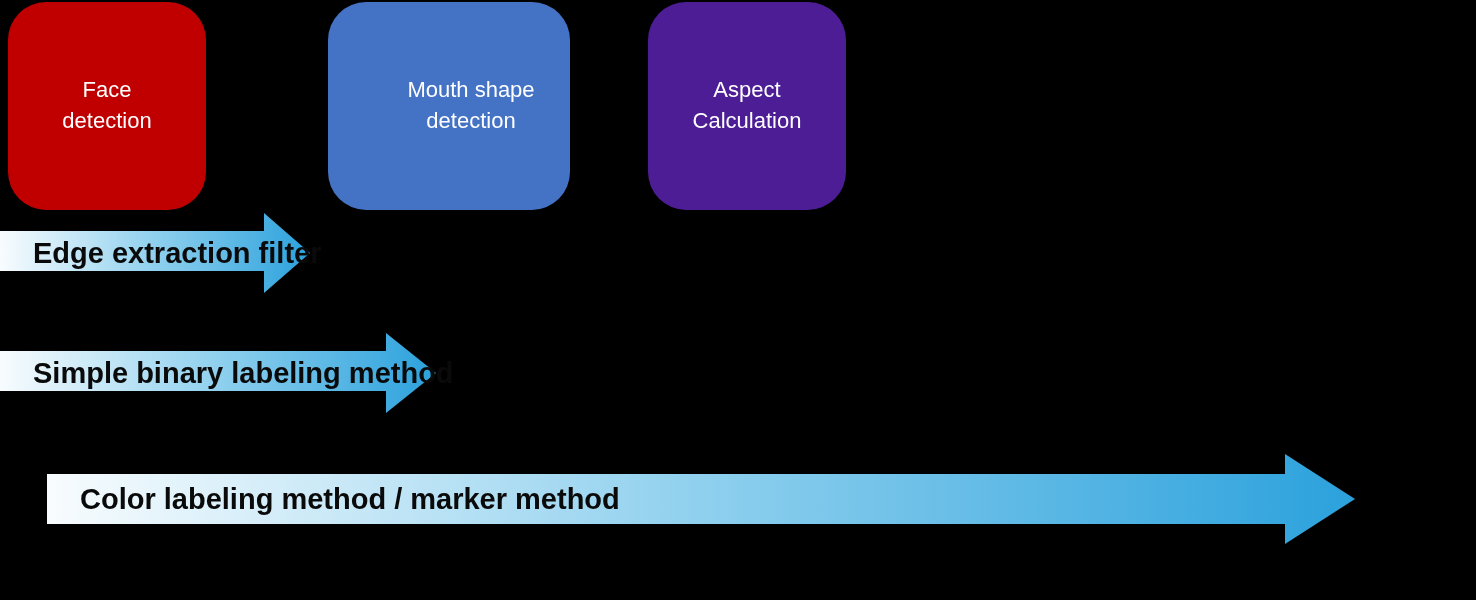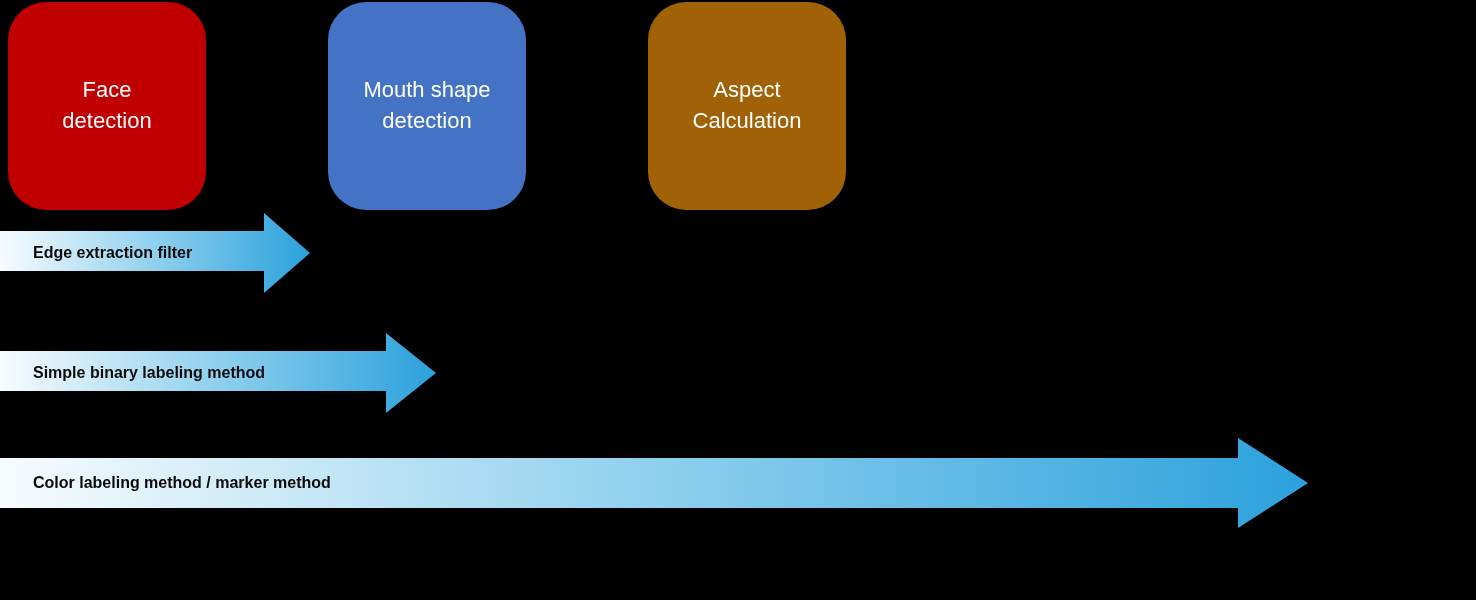--- a/index.html
+++ b/index.html
@@ -26,22 +26,22 @@
     display: flex;
     align-items: center;
     justify-content: center;
     text-align: center;
     color: #ffffff;
     font-size: 22px;
     line-height: 1.4;
     white-space: pre-line;
   }
   .stage-0 { left: 8px;    background: #C00000; }
-  .stage-1 { left: 328px;  background: #4472C4; }
-  .stage-2 { left: 648px;  background: #a16207; }
+  .stage-1 { left: 328px;  background: #4472C4; padding-left: 44px; }
+  .stage-2 { left: 648px;  background: #4c1d95; }
   .stage-3 { left: 963px;  background: #ED7D31; }
   .stage-4 { left: 1278px; background: #7030A0; }
 
   
   .arrow {
     position: absolute;
     left: 0;
   }
   .arrow svg {
     position: absolute;
@@ -50,27 +50,27 @@
     display: block;
   }
   .arrow-label {
     position: absolute;
     left: 33px;
     top: 0;
     height: 100%;
     display: flex;
     align-items: center;
     font-weight: bold;
-    font-size: 16px;
+    font-size: 29px;
     color: #0a0a0a;
     white-space: nowrap;
   }
   .arrow-0 { top: 210px; width: 314px;  height: 86px; }
   .arrow-1 { top: 330px; width: 440px;  height: 86px; text-decoration: underline; }
-  .arrow-2 { top: 436px; width: 1312px; height: 94px; }
+  .arrow-2 { top: 452px; width: 1312px; height: 94px; margin-left: 47px; }
 </style>
 </head>
 <body>
 
 <div class="canvas">
 
   <div class="stage stage-0">
     <span>Face
 detection</span>
   </div>

